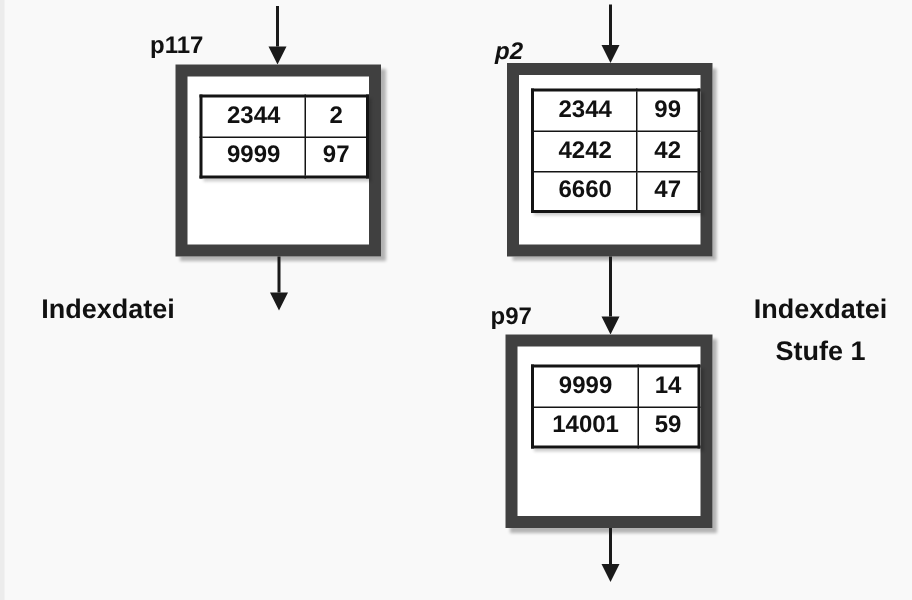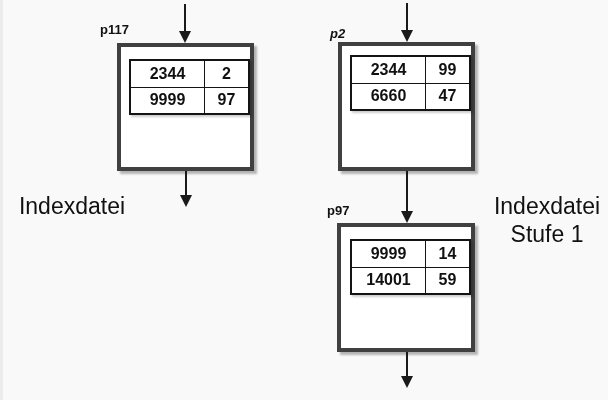--- a/index.html
+++ b/index.html
@@ -17,27 +17,27 @@
   }
   .page-edge {
     position: absolute;
     left: 0; top: 0;
     width: 3px; height: 400px;
     background: #ececec;
   }
   .node-box {
     position: absolute;
     background: #ffffff;
-    border: 4px solid #404040;
+    border: 8px solid #404040;
     box-shadow: 3px 3px 2px rgba(0,0,0,0.28);
     box-sizing: border-box;
   }
   .node-label {
     position: absolute;
-    font-size: 13px;
+    font-size: 16px;
     font-weight: 700;
     color: #111;
     white-space: nowrap;
   }
   .idx-table {
     border-collapse: collapse;
     background: #fff;
     box-shadow: 2px 2px 2px rgba(0,0,0,0.2);
     border: 2px solid #141414;
   }
@@ -67,22 +67,22 @@
   .arrow .head {
     width: 0; height: 0;
     border-left: 6px solid transparent;
     border-right: 6px solid transparent;
     border-top: 12px solid #1a1a1a;
   }
   .caption {
     position: absolute;
     width: 128px;
     text-align: center;
-    font-size: 23px;
-    font-weight: 400;
+    font-size: 18px;
+    font-weight: 700;
     line-height: 28px;
     color: #111;
   }
 </style>
 </head>
 <body>
 
 <div id="canvas">
 
   <div class="page-edge"></div>
@@ -120,20 +120,24 @@
 
   <div class="node-label" style="left:330px; top:26px;font-style:italic;">p2</div>
   <div class="node-box" style="left:338px; top:42px; width:137px; height:129px;">
     <table class="idx-table" style="margin:9px 0 0 8px;">
       <tbody>
           <tr>
         <td class="c1">2344</td>
         <td class="c2">99</td>
       </tr>
       <tr>
+        <td class="c1">4242</td>
+        <td class="c2">42</td>
+      </tr>
+      <tr>
         <td class="c1">6660</td>
         <td class="c2">47</td>
       </tr>
     </tbody>
       </table>
   </div>
 
   <div class="arrow" style="left:400px; top:171px;">
     <div class="shaft" style="height:40px;"></div>
     <div class="head"></div>

